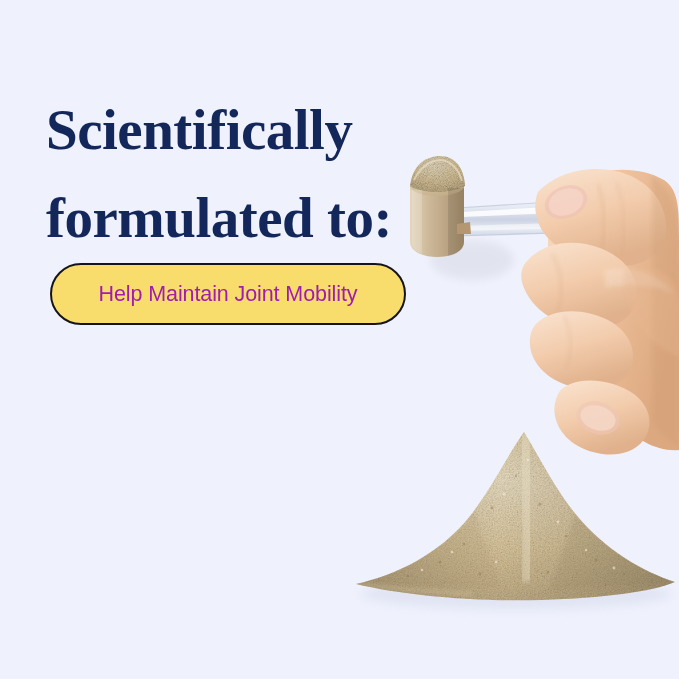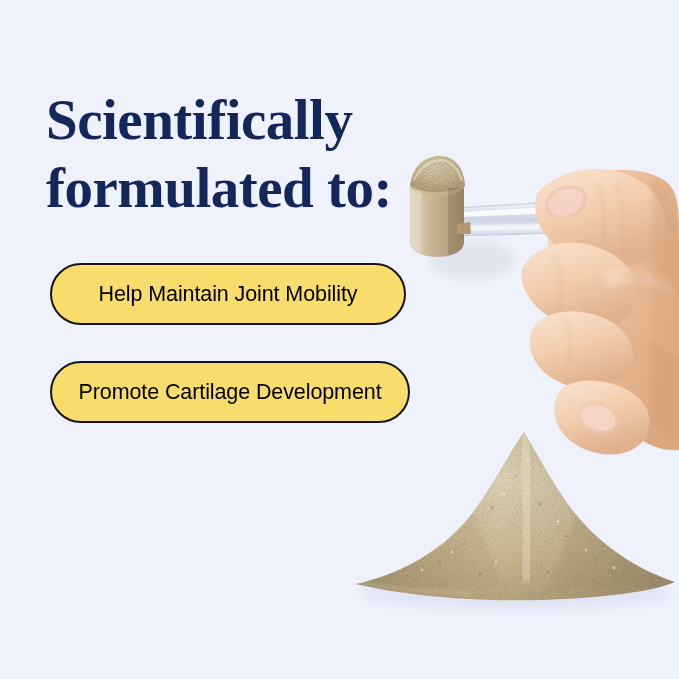--- a/index.html
+++ b/index.html
@@ -23,21 +23,21 @@
 
   
   #headline {
     position: absolute;
     left: 46px;
     top: 48px;
     width: 430px;
     font-family: "Liberation Serif", "DejaVu Serif", serif;
     font-weight: 700;
     font-size: 57px;
-    line-height: 68px;
+    line-height: 88px;
     letter-spacing: -0.5px;
     color: #14275a;
     white-space: pre-line;
     z-index: 6;
   }
 
   
   #pill-list {
     position: absolute;
     left: 50px;
@@ -48,21 +48,21 @@
     display: flex;
     align-items: center;
     justify-content: center;
     height: 62px;
     margin-bottom: 36px;
     box-sizing: border-box;
     background: #f8dd6c;
     border: 2.5px solid #15141c;
     border-radius: 34px;
     padding: 0 26px;
-    color: #000000;
+    color: #a21caf;
     font-family: "Liberation Sans", sans-serif;
     font-size: 21.5px;
     font-weight: 400;
     letter-spacing: -0.1px;
     white-space: nowrap;
   }
   .pill:last-child { margin-bottom: 0; }
   .pill-1 { width: 356px; }
   .pill-2 { width: 353px; }
   .pill-3 { width: 360px; }
@@ -267,18 +267,15 @@
     </svg>
   </div>
 
   <h1 id="headline">Scientifically
 formulated to:</h1>
 
   <div id="pill-list">
     <div class="pill pill-1">
       <span>Help Maintain Joint Mobility</span>
     </div>
-    <div class="pill pill-3">
-      <span>Promote Cartilage Development</span>
-    </div>
   </div>
 
 </div>
 
 </body></html>

